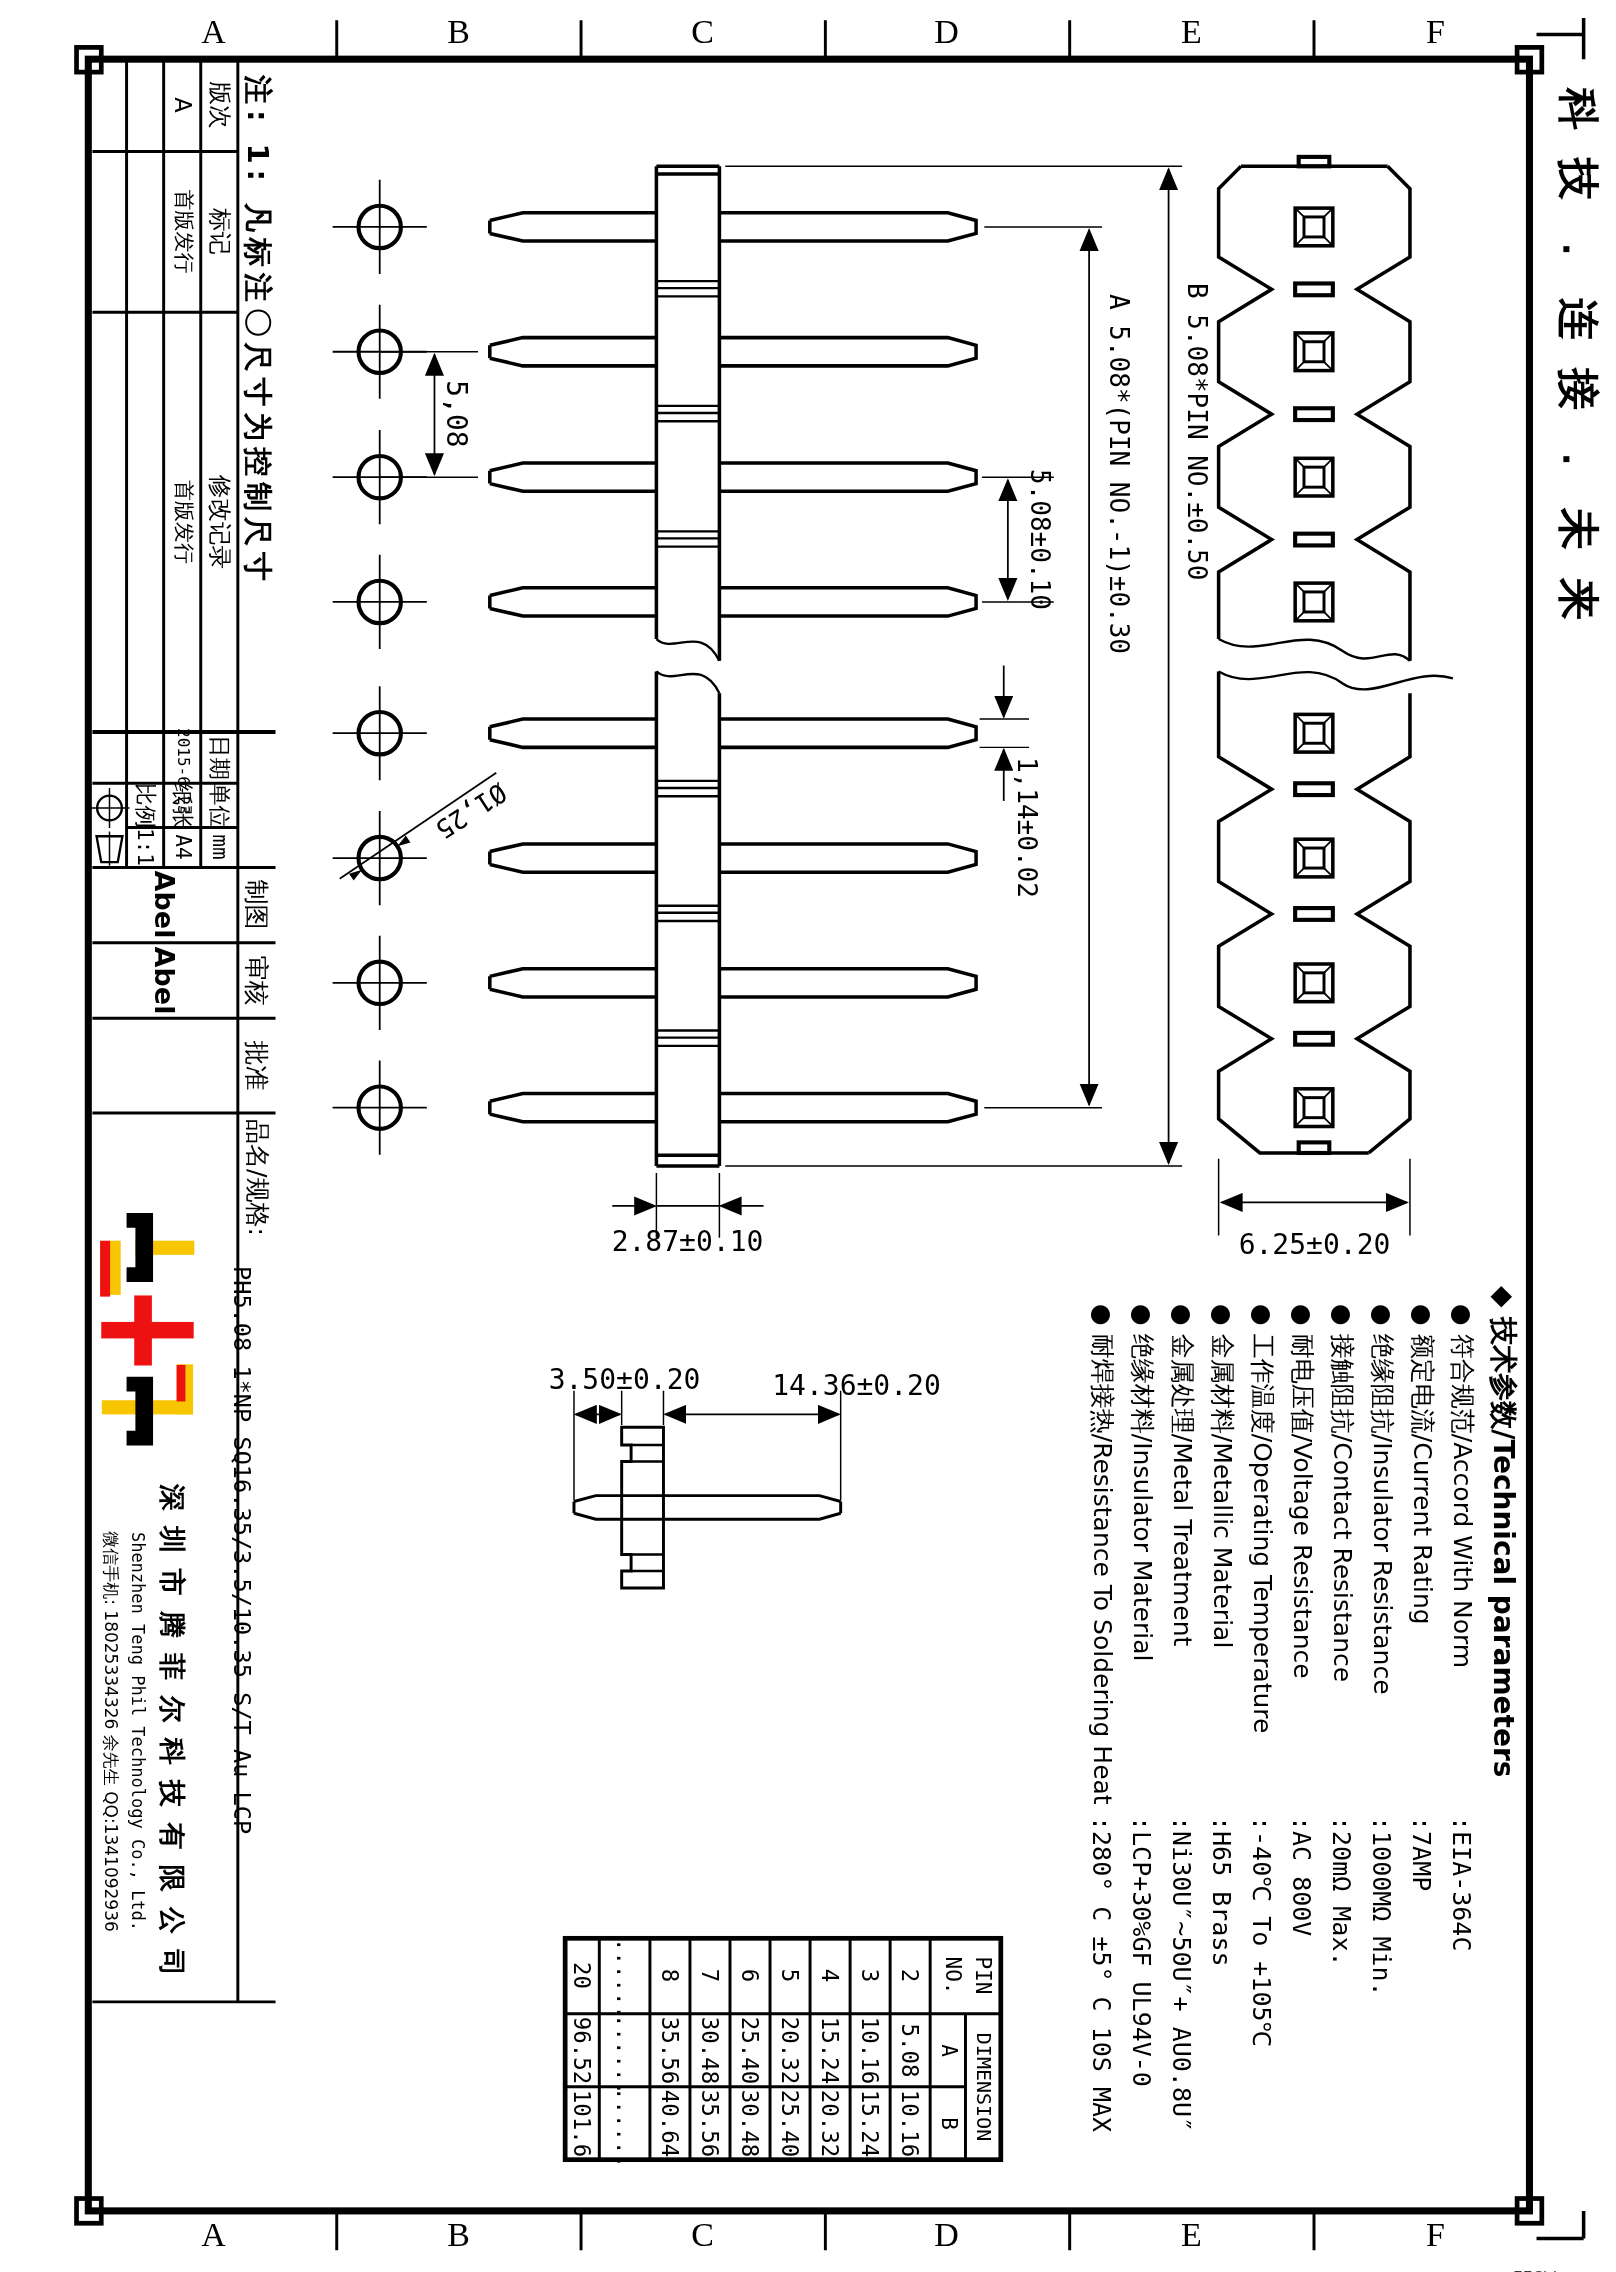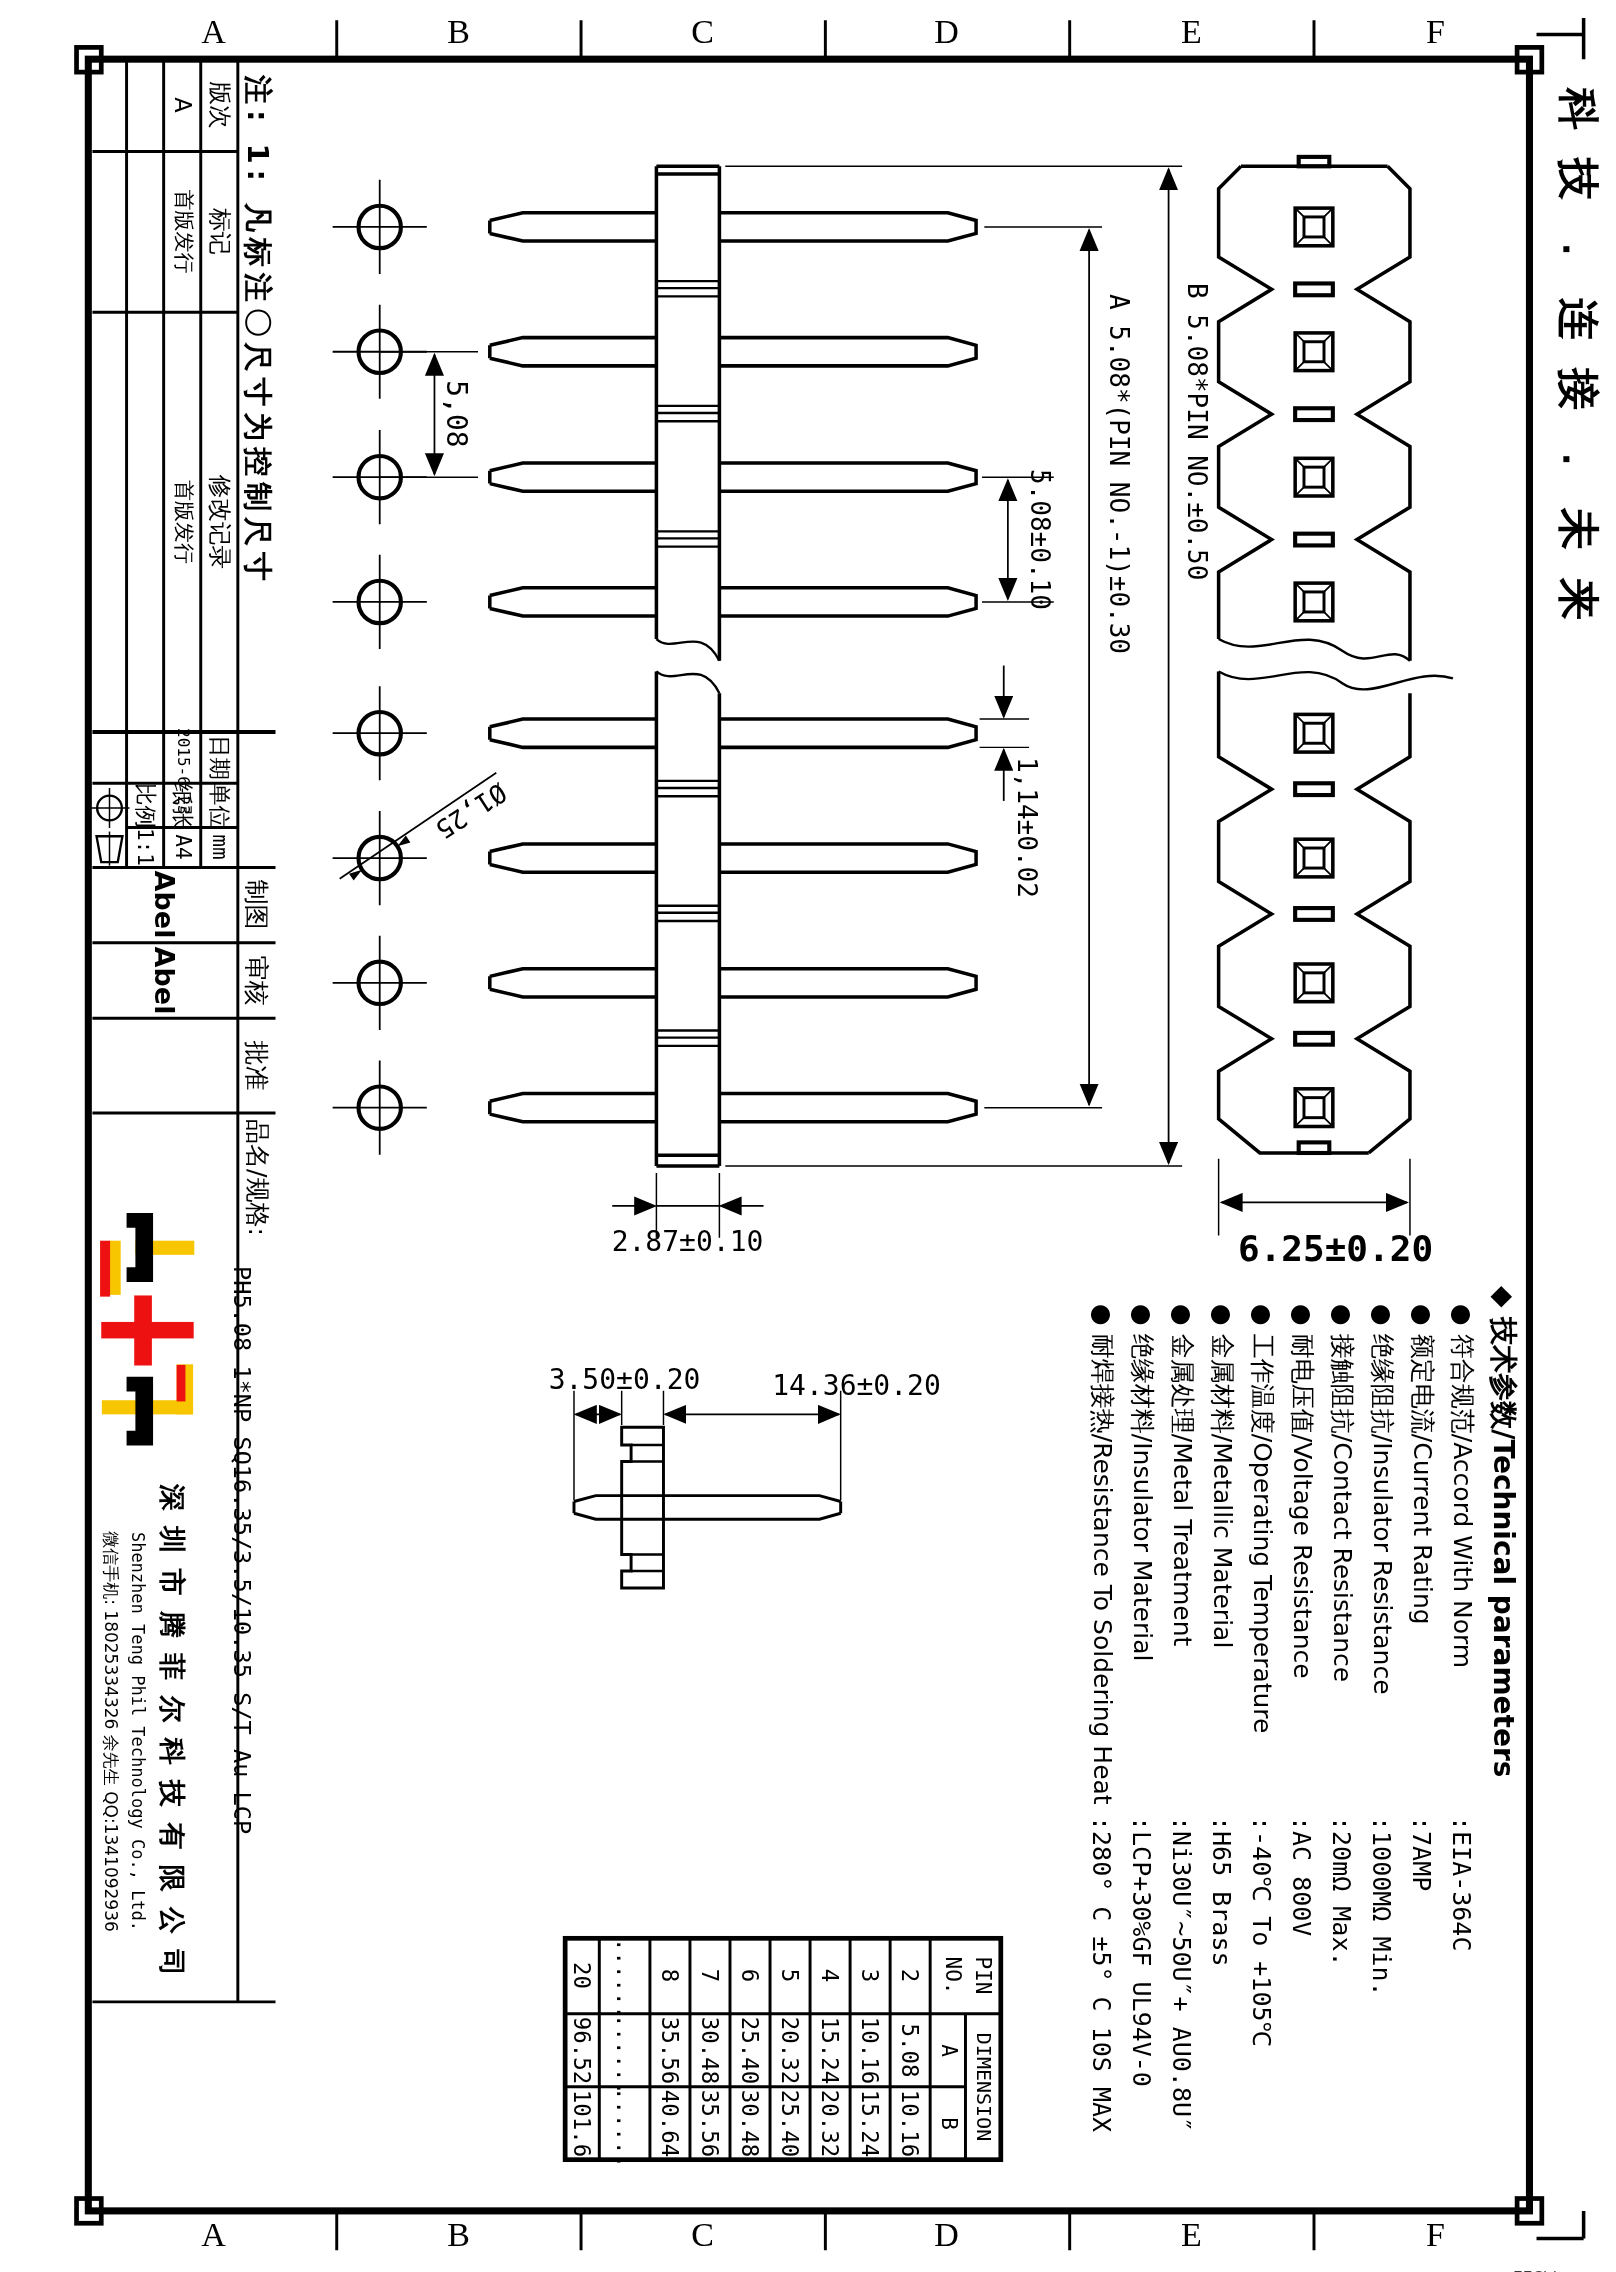--- a/index.html
+++ b/index.html
@@ -279,21 +279,21 @@
 <div class="vl mono" style="left:1194px;top:1816px;font-size:25px;">:Ni30U″~50U″+ AU0.8U″</div>
 <div class="vl mono" style="left:1154px;top:1816px;font-size:25px;">:LCP+30%GF UL94V-0</div>
 <div class="vl mono" style="left:1114px;top:1816px;font-size:25px;">:280° C ±5° C  10S MAX</div>
 
 <div class="v mono" style="left:470px;top:370px;width:88px;font-size:28px;">5,08</div>
 <div class="v mono" style="left:1053px;top:469px;width:140px;font-size:26px;">5.08±0.10</div>
 <div class="v mono" style="left:1040px;top:757px;width:140px;font-size:26px;">1,14±0.02</div>
 <div class="vl mono" style="left:1132px;top:294px;font-size:26px;">A  5.08*(PIN NO.-1)±0.30</div>
 <div class="vl mono" style="left:1210px;top:283px;font-size:26px;">B  5.08*PIN NO.±0.50</div>
 <div class="h mono" style="left:611px;top:1228px;width:153px;font-size:28px;">2.87±0.10</div>
-<div class="h mono" style="left:1238px;top:1231px;width:153px;font-size:36px;font-weight:bold;">6.25±0.20</div>
+<div class="h mono" style="left:1238px;top:1231px;width:153px;font-size:28px;">6.25±0.20</div>
 <div class="h mono" style="left:548px;top:1366px;width:153px;font-size:28px;">3.50±0.20</div>
 <div class="h mono" style="left:771px;top:1372px;width:171px;font-size:28px;">14.36±0.20</div>
 <div class="t mono" style="left:471px;top:811px;font-size:26px;transform:translate(-50%,-50%) rotate(147deg);">Ø1,25</div>
 
 <div class="v mono" style="left:993px;top:1938px;width:75px;font-size:21px;">PIN</div>
 <div class="v mono" style="left:963px;top:1938px;width:75px;font-size:21px;">NO.</div>
 <div class="v mono" style="left:994px;top:2014px;width:146px;font-size:20px;">DIMENSION</div>
 <div class="v mono" style="left:959px;top:2014px;width:73px;font-size:21px;">A</div>
 <div class="v mono" style="left:959px;top:2087px;width:73px;font-size:21px;">B</div>
 

